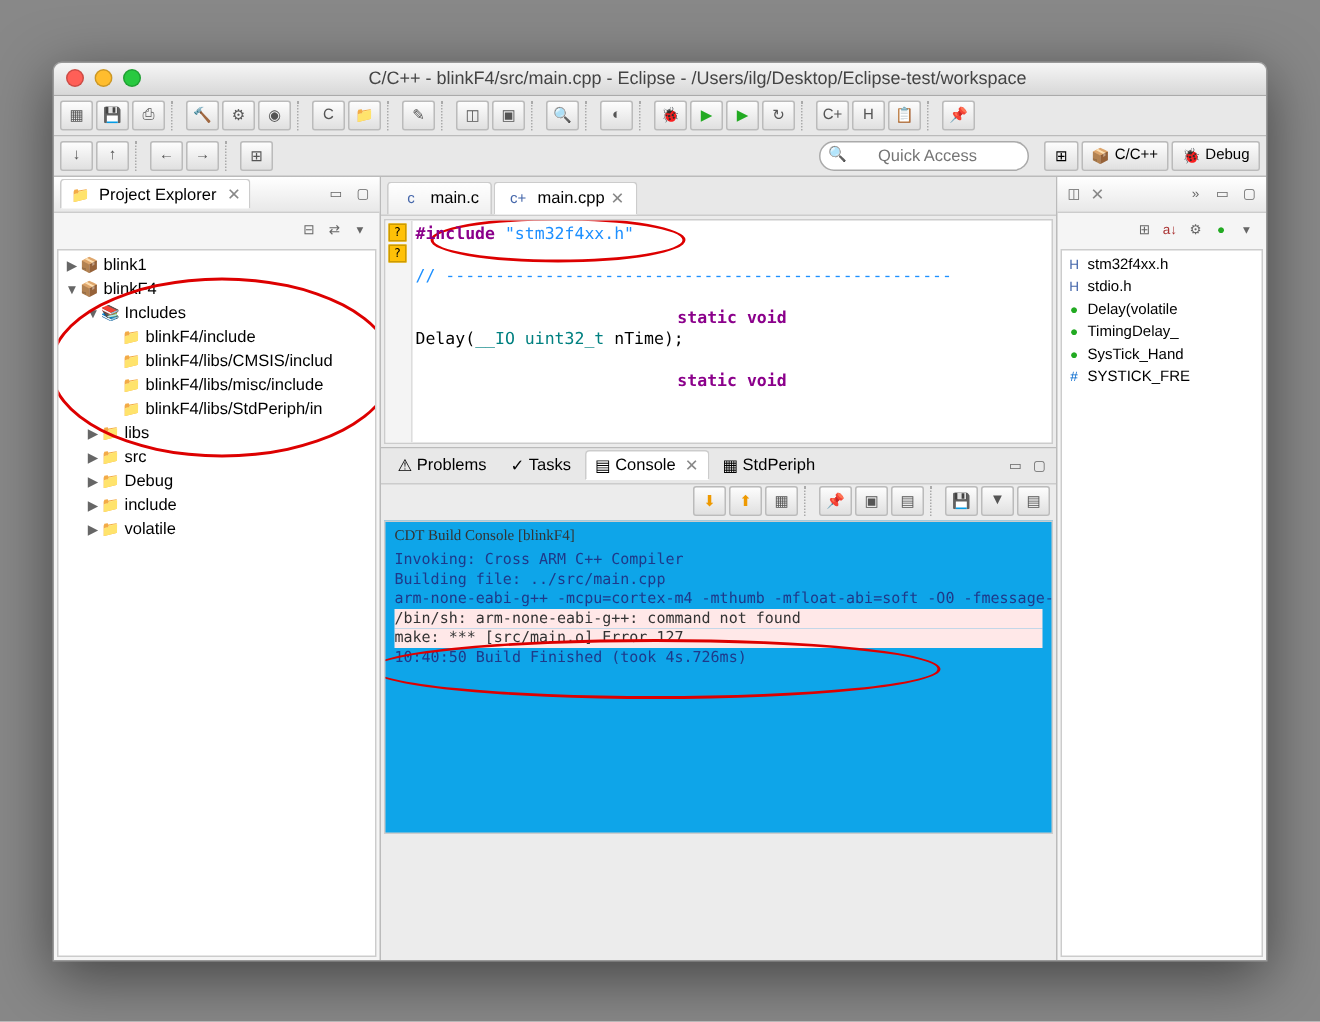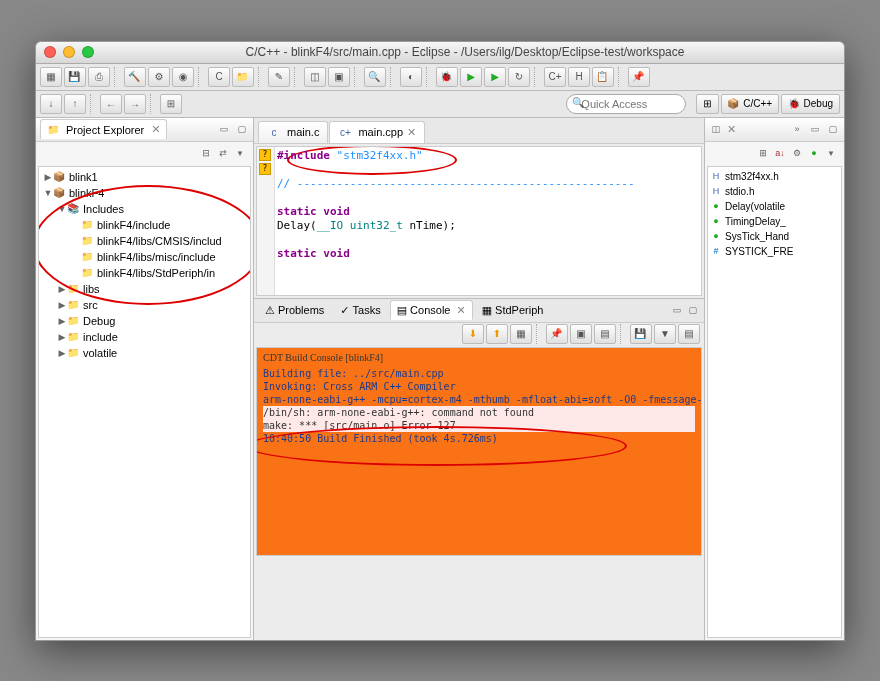--- a/index.html
+++ b/index.html
@@ -10,21 +10,21 @@
 .traffic span { width: 12px; height: 12px; border-radius: 50%; border: 1px solid rgba(0,0,0,0.2); }
 .tl-close { background: #ff5f57; }
 .tl-min { background: #ffbd2e; }
 .tl-max { background: #28c940; }
 .title { flex: 1; text-align: center; font-size: 12px; color: #444; }
 .toolbar { background: #e8e8e8; border-bottom: 1px solid #bbb; padding: 3px 4px; display: flex; flex-wrap: wrap; gap: 2px; align-items: center; }
 .tbtn { width: 22px; height: 20px; background: linear-gradient(#fdfdfd,#e0e0e0); border: 1px solid #bbb; border-radius: 2px; display: inline-flex; align-items: center; justify-content: center; font-size: 10px; color: #555; cursor: pointer; }
 .tsep { width: 6px; height: 20px; border-left: 1px dotted #aaa; margin: 0 2px; }
 .toolbar2 { background: #e8e8e8; border-bottom: 1px solid #bbb; padding: 3px 4px; display: flex; gap: 2px; align-items: center; }
 .quick { flex: 1; display: flex; justify-content: flex-end; }
-.quick input { width: 120px; height: 20px; border: 1px solid #aaa; border-radius: 10px; padding: 0 8px 0 14px; background: #fff; font-size: 11px; }
+.quick input { width: 140px; height: 20px; border: 1px solid #aaa; border-radius: 10px; padding: 0 8px 0 38px; background: #fff; font-size: 11px; }
 .search-wrap { position: relative; }
 .search-wrap::before { content: "🔍"; position: absolute; left: 6px; top: 3px; font-size: 10px; color: #888; }
 .persp { display: flex; gap: 2px; margin-left: 8px; }
 .persp .pbtn { height: 20px; padding: 0 6px; background: linear-gradient(#fdfdfd,#e0e0e0); border: 1px solid #bbb; border-radius: 2px; display: flex; align-items: center; gap: 3px; font-size: 10px; cursor: pointer; }
 .body { flex: 1; display: flex; min-height: 0; }
 .left { width: 218px; border-right: 1px solid #bbb; display: flex; flex-direction: column; background: #f5f5f5; }
 .view-hdr { height: 24px; background: linear-gradient(#fff,#e8e8e8); border-bottom: 1px solid #ccc; display: flex; align-items: center; padding: 0 4px; gap: 4px; }
 .tab { height: 20px; background: #fff; border: 1px solid #ccc; border-bottom: none; padding: 2px 6px; font-size: 11px; display: flex; align-items: center; gap: 3px; border-radius: 3px 3px 0 0; }
 .spacer { flex: 1; }
 .mini { width: 14px; height: 14px; display: inline-flex; align-items: center; justify-content: center; font-size: 9px; color: #666; cursor: pointer; }
@@ -36,31 +36,31 @@
 .fold-y { color: #c9a31a; }
 .center { flex: 1; display: flex; flex-direction: column; min-width: 0; }
 .ed-tabs { height: 26px; background: #e8e8e8; border-bottom: 1px solid #ccc; display: flex; align-items: flex-end; padding-left: 4px; gap: 1px; }
 .etab { height: 22px; background: linear-gradient(#fff,#f0f0f0); border: 1px solid #ccc; border-bottom: none; padding: 3px 8px; font-size: 11px; display: flex; align-items: center; gap: 4px; border-radius: 3px 3px 0 0; cursor: pointer; }
 .etab.active { background: #fff; }
 .editor { flex: 1; background: #fff; border: 1px solid #ccc; margin: 2px; position: relative; overflow: hidden; font-family: Monaco, monospace; font-size: 11px; }
 .ed-content { position: absolute; left: 20px; top: 2px; right: 2px; }
 .ed-gutter { position: absolute; left: 0; top: 0; width: 18px; height: 100%; background: #f4f4f4; border-right: 1px solid #ddd; }
 .warn { position: absolute; left: 2px; width: 12px; height: 12px; background: #ffc107; border: 1px solid #cc9a00; font-size: 8px; text-align: center; line-height: 10px; }
 .ed-line { height: 14px; line-height: 14px; white-space: pre; }
-.kw { color: #8b008b; font-weight: bold; }
+.kw { color: #8b008b; font-weight: bold; text-align: center; }
 .str { color: #1e90ff; }
 .typ { color: #008080; }
 .com { color: #1e90ff; }
 .err-oval { position: absolute; border: 2px solid #d00; border-radius: 50%; pointer-events: none; }
 .bottom-view { height: 260px; display: flex; flex-direction: column; border-top: 1px solid #bbb; }
 .bv-tabs { height: 24px; background: #e8e8e8; display: flex; align-items: center; padding: 0 4px; gap: 2px; border-bottom: 1px solid #ccc; }
 .bv-tab { height: 20px; padding: 2px 6px; font-size: 11px; display: flex; align-items: center; gap: 3px; cursor: pointer; border: 1px solid transparent; border-radius: 3px 3px 0 0; }
 .bv-tab.active { background: #fff; border-color: #ccc; border-bottom-color: #fff; }
 .bv-tb { height: 22px; display: flex; justify-content: flex-end; align-items: center; gap: 2px; padding: 0 4px; }
-.console { flex: 1; background: #f97316; border: 1px solid #ccc; margin: 2px; padding: 4px 6px; font-family: Monaco, monospace; font-size: 10px; overflow: hidden; position: relative; }
+.console { flex: 1; background: #0ea5e9; border: 1px solid #ccc; margin: 2px; padding: 4px 6px; font-family: Monaco, monospace; font-size: 10px; overflow: hidden; position: relative; }
 .console .hdr { color: #333; font-family: "Lucida Grande"; margin-bottom: 4px; }
 .cline { line-height: 13px; white-space: pre; color: #1e3a8a; }
 .cerr { background: #ffe8e8; color: #333; }
 .right { width: 140px; border-left: 1px solid #bbb; background: #f5f5f5; display: flex; flex-direction: column; }
 .outline { flex: 1; background: #fff; border: 1px solid #ccc; margin: 2px; font-size: 10px; padding: 2px; overflow: hidden; }
 .o-row { display: flex; align-items: center; height: 15px; gap: 3px; white-space: nowrap; cursor: pointer; }
 .o-ic { width: 12px; height: 12px; display: inline-flex; align-items: center; justify-content: center; font-size: 9px; }
 .status { height: 22px; background: #e8e8e8; border-top: 1px solid #bbb; display: flex; align-items: center; font-size: 11px; color: #444; }
 .status > div { padding: 0 14px; border-right: 1px solid #ccc; height: 100%; display: flex; align-items: center; }
 </style>
@@ -270,22 +270,22 @@
           <span class="tbtn">▣</span>
           <span class="tbtn">▤</span>
           <span class="tsep"></span>
           <span class="tbtn">💾</span>
           <span class="tbtn">▼</span>
           <span class="tbtn">▤</span>
         </div>
         <div class="console">
           <div class="err-oval" style="left:-10px;top:78px;width:380px;height:40px"></div>
           <div class="hdr">CDT Build Console [blinkF4]</div>
+          <div class="cline">Invoking: Cross ARM C++ Compiler</div>
           <div class="cline">Building file: ../src/main.cpp</div>
-          <div class="cline">Invoking: Cross ARM C++ Compiler</div>
           <div class="cline">arm-none-eabi-g++ -mcpu=cortex-m4 -mthumb -mfloat-abi=soft -O0 -fmessage-</div>
           <div class="cline cerr">/bin/sh: arm-none-eabi-g++: command not found</div>
           <div class="cline cerr">make: *** [src/main.o] Error 127</div>
           <div class="cline"></div>
           <div class="cline">10:40:50 Build Finished (took 4s.726ms)</div>
         </div>
       </div>
     </div>
 
     <div class="right">

